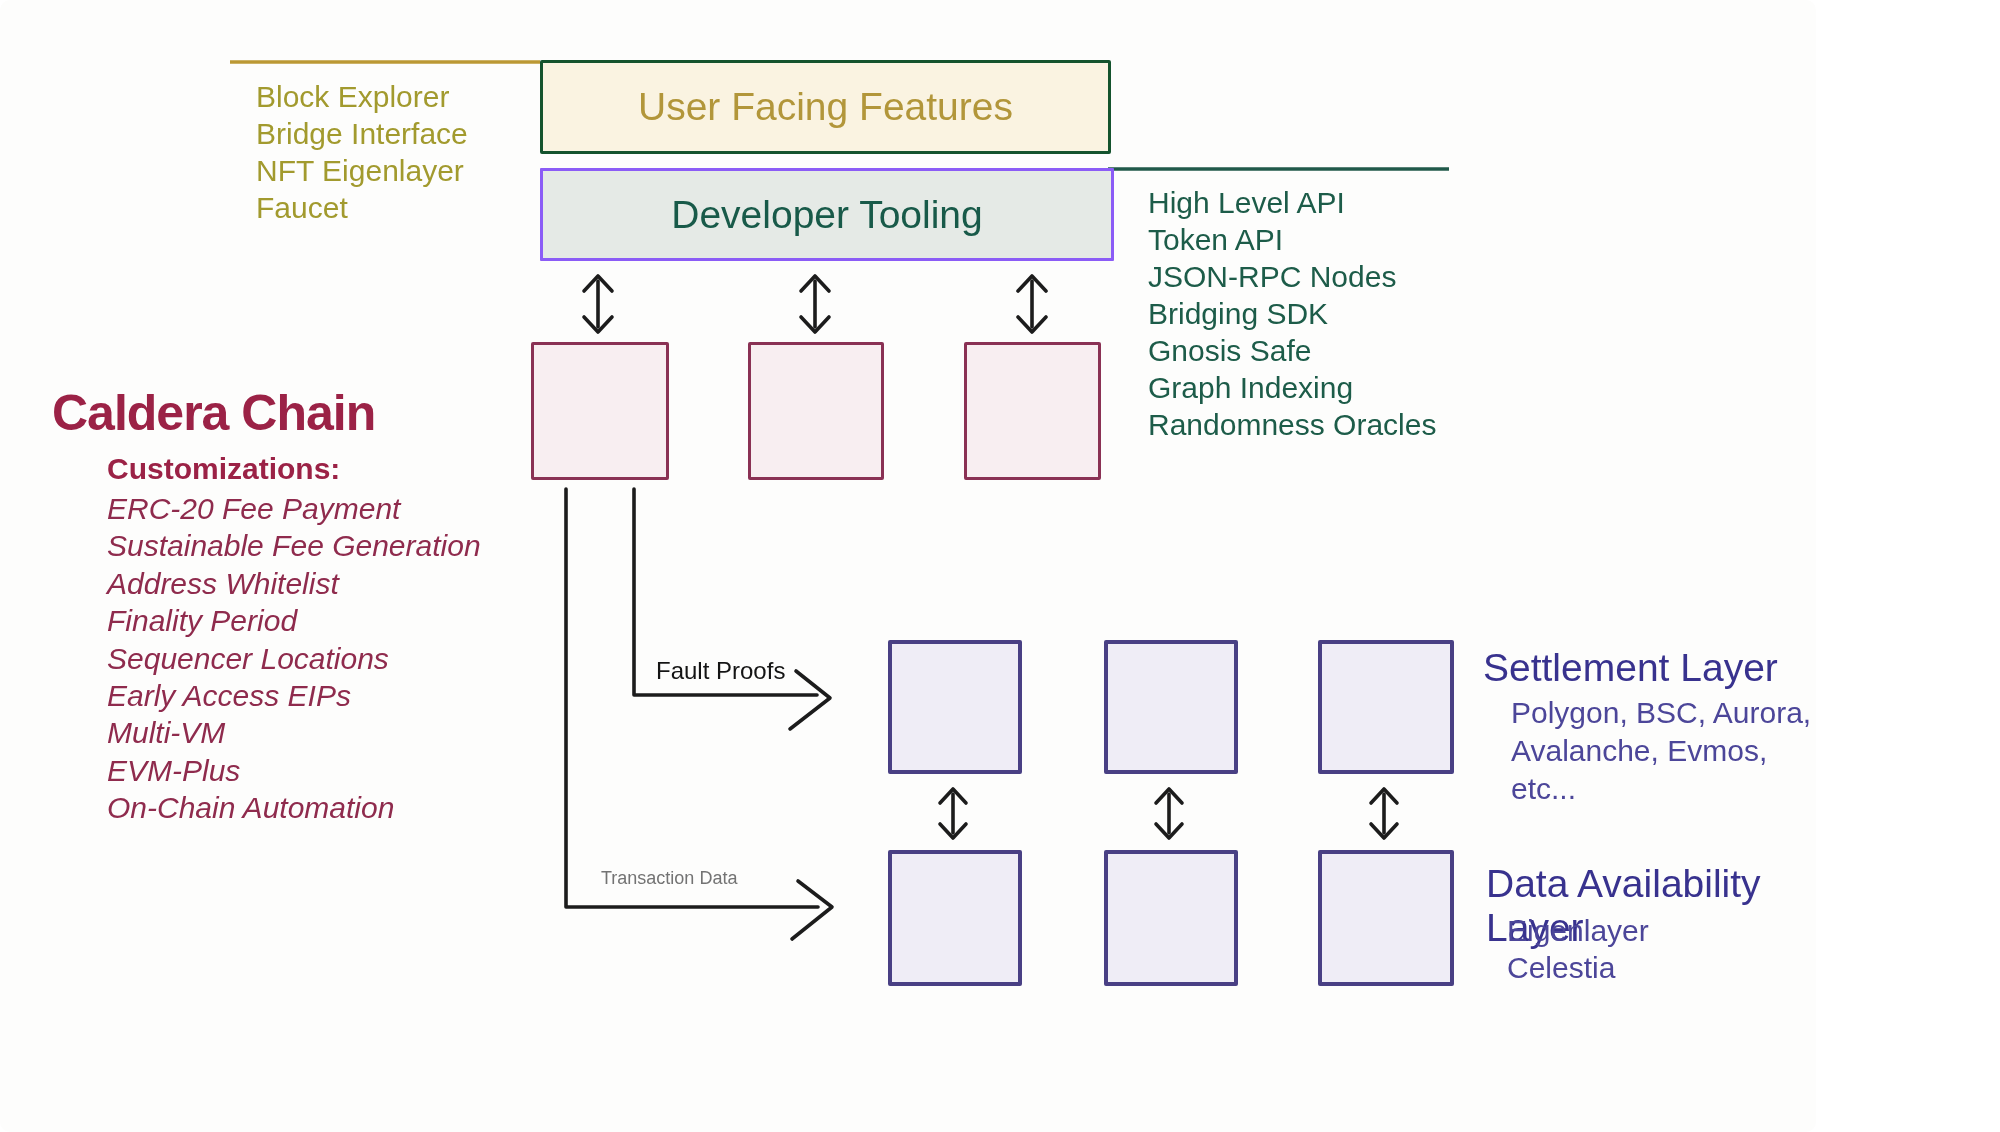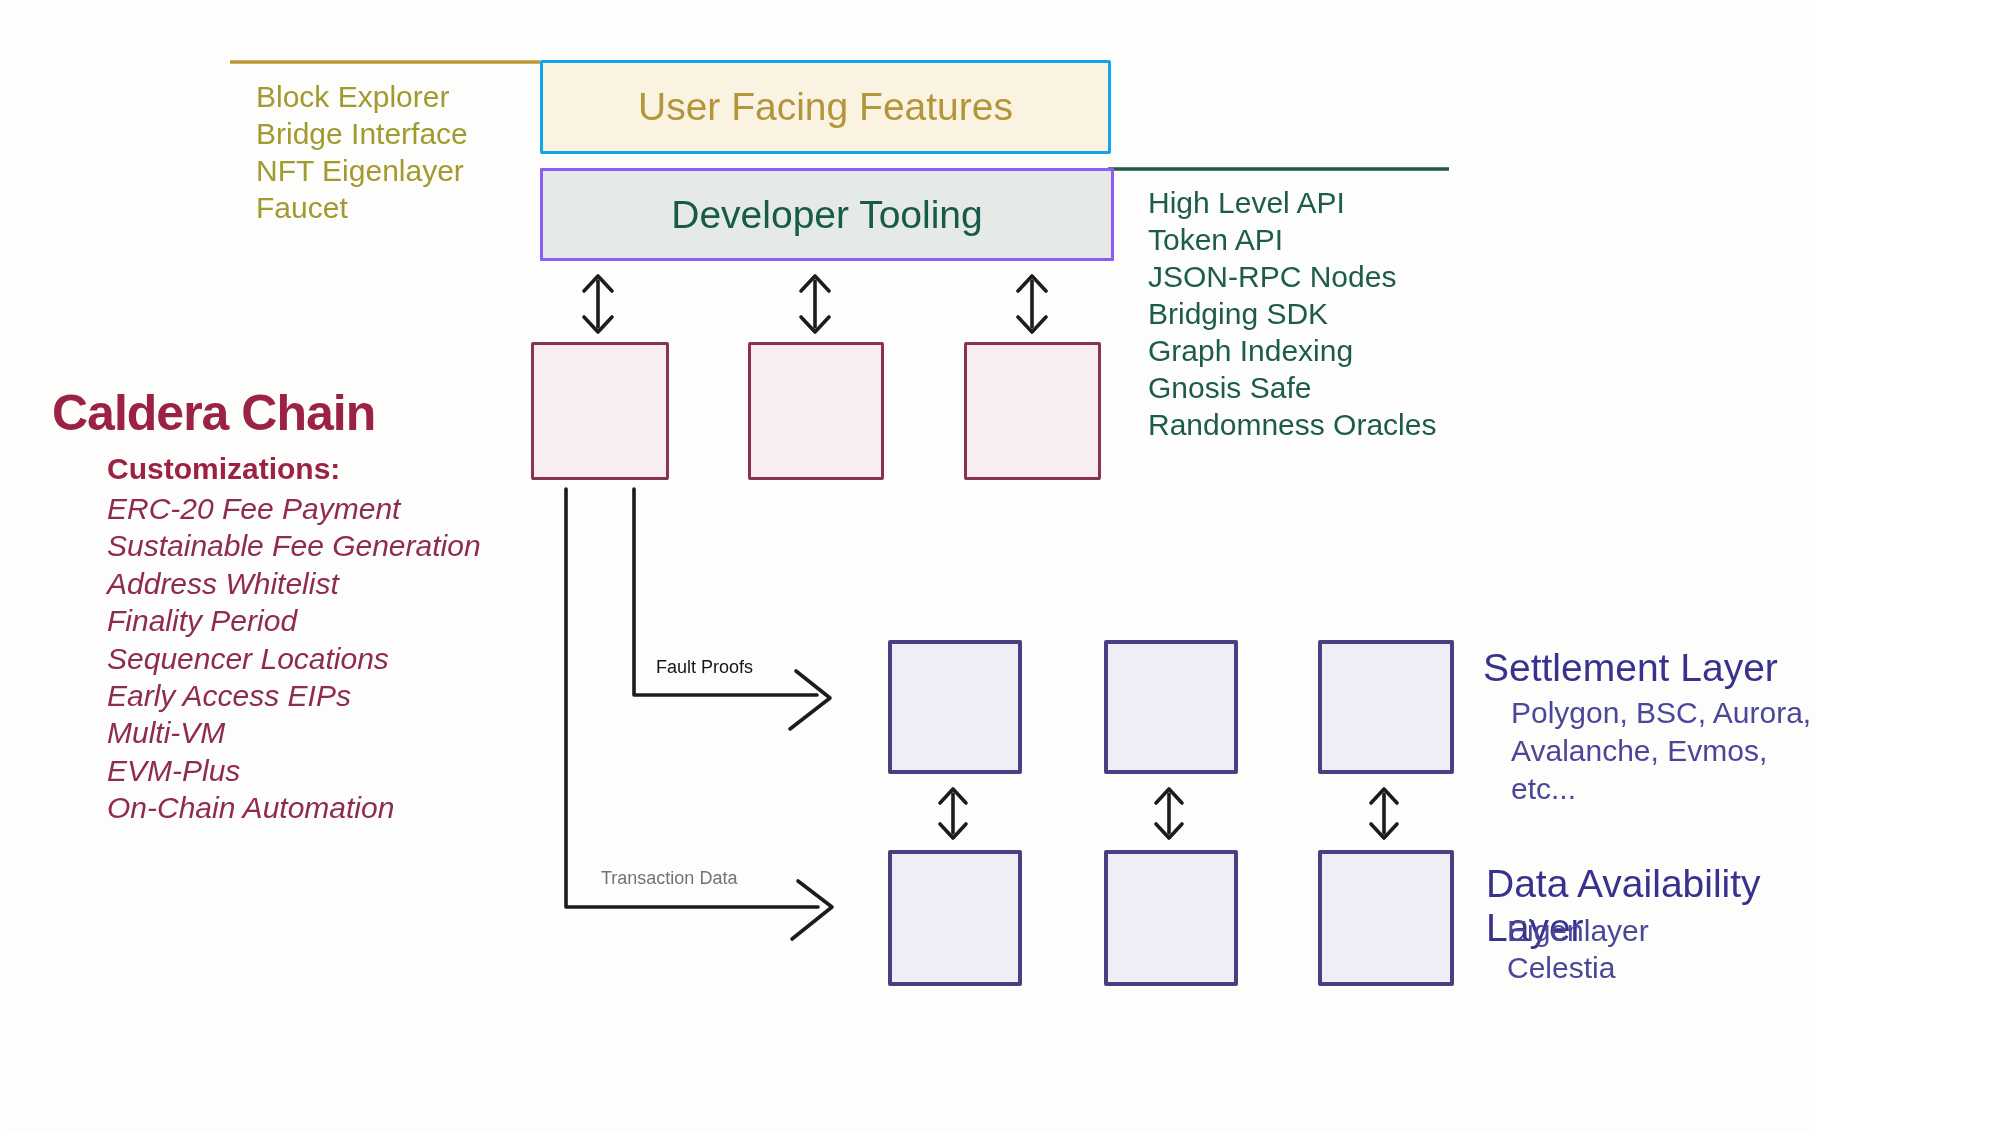--- a/index.html
+++ b/index.html
@@ -13,21 +13,21 @@
   }
   .abs{position:absolute;}
   
   .gold-list{
     left:256px;top:78px;
     color:#a29a2e;font-size:30px;line-height:37px;
   }
   
   .uff-box{
     left:540px;top:60px;width:565px;height:88px;
-    background:#faf3e1;border:3px solid #0ea5e9;border-radius:2px;
+    background:#faf3e1;border:3px solid #14532d;border-radius:2px;
     display:flex;align-items:center;justify-content:center;
     color:#b2963a;font-size:39px;
   }
   
   .dev-box{
     left:540px;top:168px;width:568px;height:87px;
     background:#e5eae6;border:3px solid #8b5cf6;border-radius:1px;
     display:flex;align-items:center;justify-content:center;
     color:#185a49;font-size:39px;
   }
@@ -79,21 +79,21 @@
     left:1486px;top:862px;
     color:#38328e;font-size:39px;
   }
   .da-sub{
     left:1507px;top:912px;
     color:#4c4699;font-size:30px;line-height:37px;
   }
   
   .fault-label{
     left:656px;top:657px;
-    color:#141414;font-size:18px;
+    color:#141414;font-size:24px;
   }
   .trans-label{
     left:601px;top:868px;
     color:#737373;font-size:18px;
   }
   svg.overlay{position:absolute;left:0;top:0;pointer-events:none;}
   .conn{stroke:#1c1c1c;stroke-width:3.6;fill:none;stroke-linecap:round;stroke-linejoin:round;}
 </style>
 </head>
 <body>
@@ -162,22 +162,22 @@
 
   <div class="abs dev-box">
     <span>Developer Tooling</span>
   </div>
 
   <div class="abs green-list">
     <div>High Level API</div>
     <div>Token API</div>
     <div>JSON-RPC Nodes</div>
     <div>Bridging SDK</div>
+    <div>Gnosis Safe</div>
     <div>Graph Indexing</div>
-    <div>Gnosis Safe</div>
     <div>Randomness Oracles</div>
   </div>
 
   <div class="abs caldera-title">Caldera Chain</div>
   <div class="abs customizations-heading">Customizations:</div>
   <div class="abs custom-list">
     <div>ERC-20 Fee Payment</div>
     <div>Sustainable Fee Generation</div>
     <div>Address Whitelist</div>
     <div>Finality Period</div>

